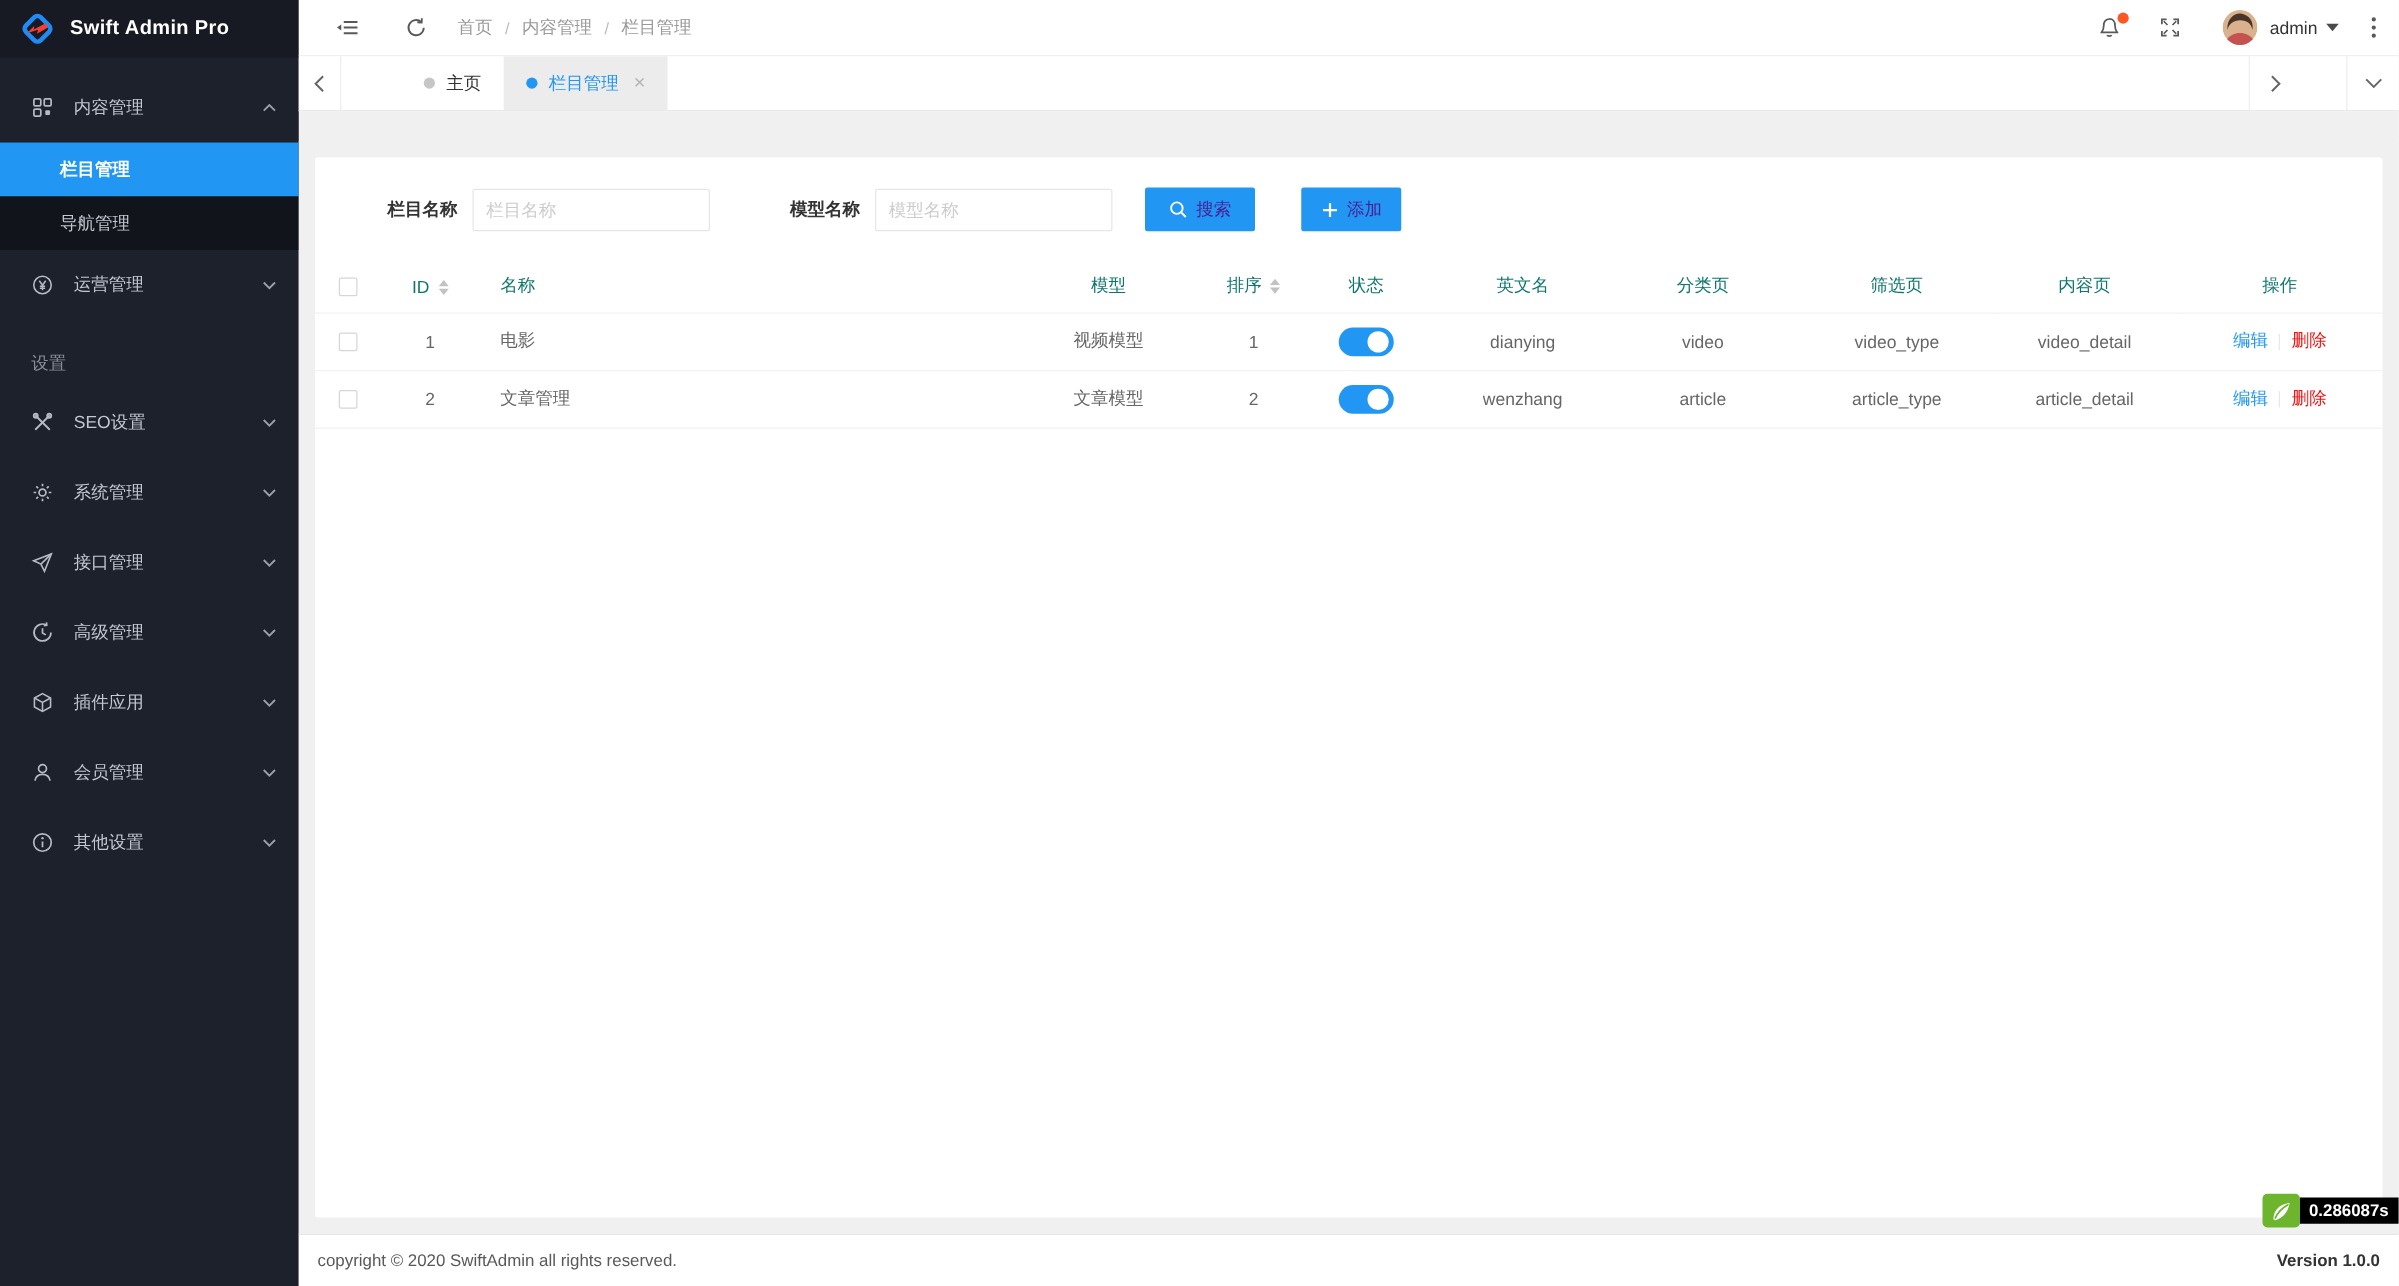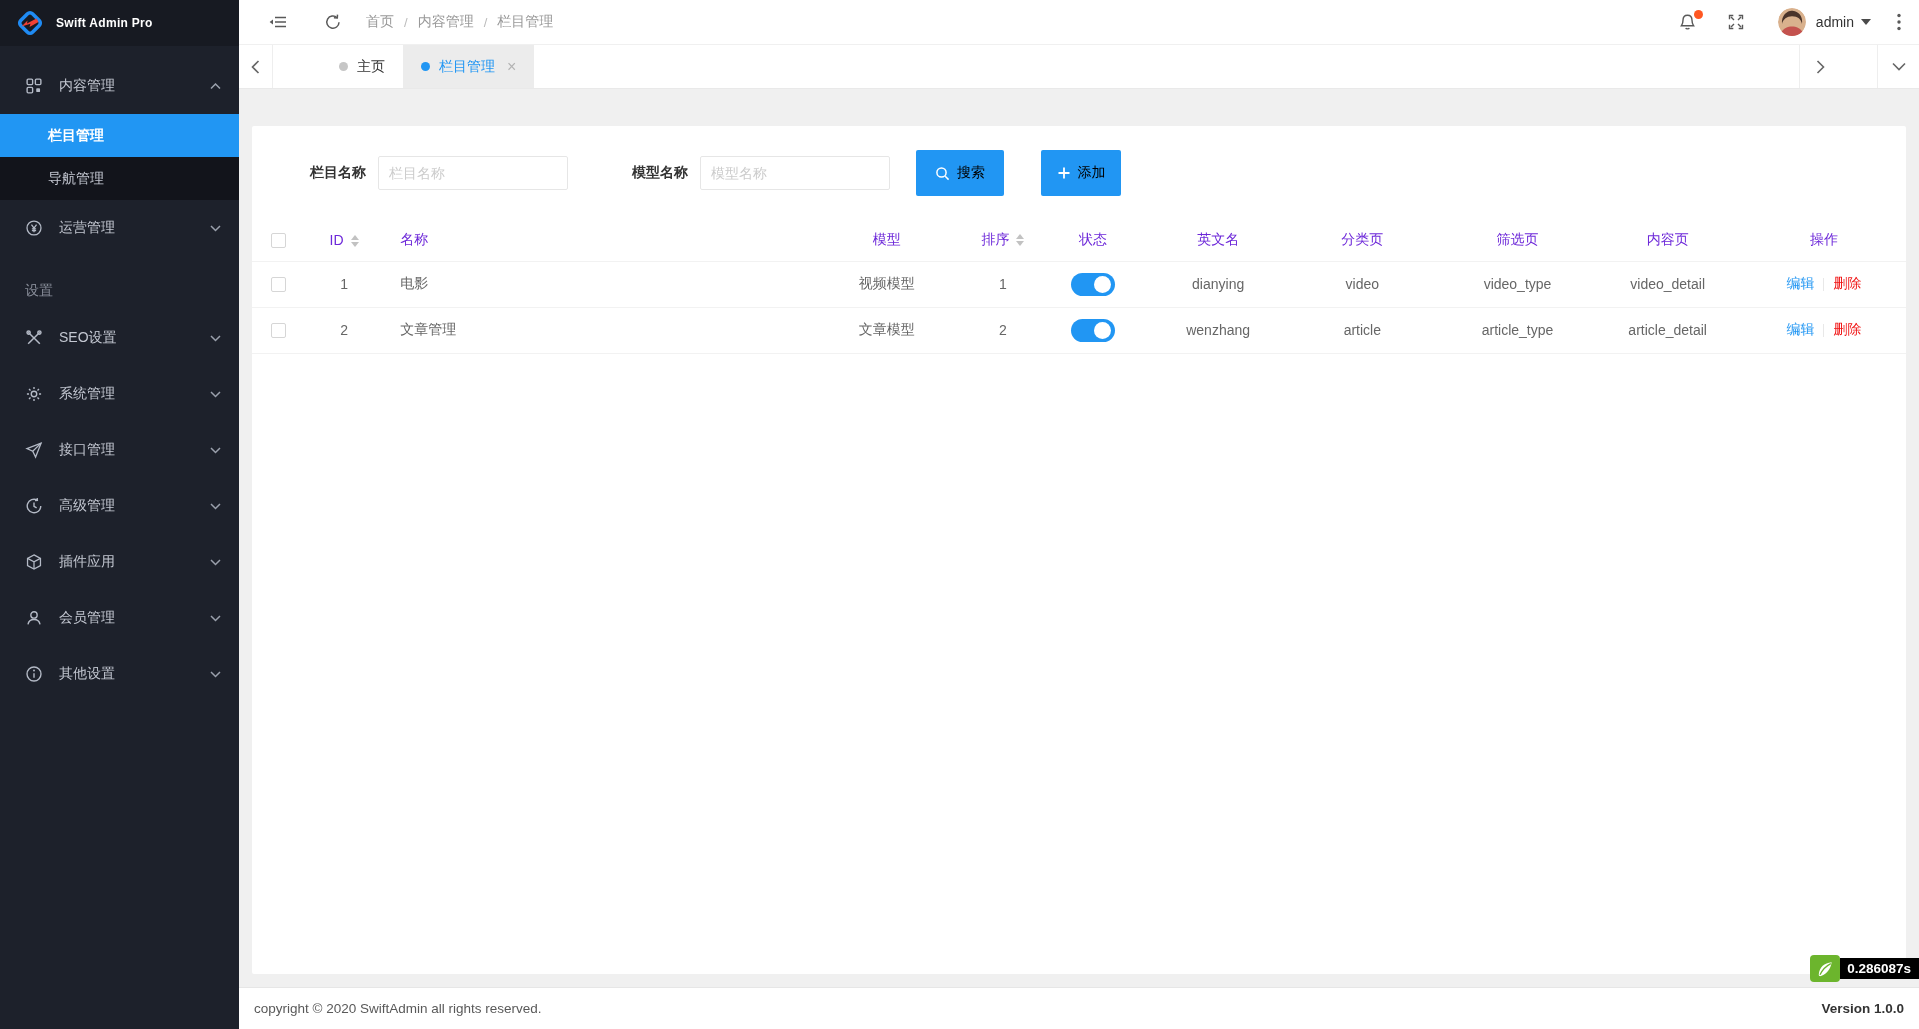--- a/index.html
+++ b/index.html
@@ -7,21 +7,21 @@
   body {
     width:1919px; height:1029px; overflow:hidden;
     font-family:"Liberation Sans","DejaVu Sans",sans-serif;
     font-size:14px; color:#666; background:#f0f0f0;
   }
   .app { display:flex; width:100%; height:100%; }
 
   
   .sidebar { width:239px; min-width:239px; height:100%; background:#1d212b; display:flex; flex-direction:column; }
   .logo { height:46px; min-height:46px; background:#171a22; display:flex; align-items:center; padding-left:15px; gap:11px; cursor:pointer; }
-  .logo-title { color:#fff; font-size:12px; font-weight:700; letter-spacing:.3px; white-space:nowrap; }
+  .logo-title { color:#fff; font-size:16px; font-weight:700; letter-spacing:.3px; white-space:nowrap; }
   .menu { flex:1; padding-top:12px; overflow:hidden; }
   .menu-item { height:56px; display:flex; align-items:center; padding:0 18px 0 25px; color:#c3c7d1; font-size:14px; cursor:pointer; }
   .mi-icon { width:18px; height:18px; margin-right:16px; color:#b4bac6; flex:none; display:flex; }
   .mi-icon svg { width:18px; height:18px; }
   .chevron { margin-left:auto; color:#9aa0ac; display:flex; }
   .submenu { background:#12141b; }
   .sub-item { height:43px; display:flex; align-items:center; padding-left:48px; color:#c3c7d1; font-size:14px; cursor:pointer; }
   .sub-item.active { background:#2196f3; color:#fff; font-weight:700; }
   .menu-section { padding:26px 0 10px 25px; color:#878c98; font-size:14px; }
 
@@ -58,27 +58,27 @@
 
   
   .content { flex:1; min-height:0; background:#f0f0f0; padding:13px; position:relative;margin-top:24px; }
   .card { background:#fff; height:100%; border-radius:2px; overflow:hidden; }
 
   .filter-bar { display:flex; align-items:center; padding:24px 0 23px 58px; }
   .f-label { color:#333; font-weight:700; font-size:14px; white-space:nowrap; }
   .f-label.second { margin-left:64px; }
   .f-input { width:190px; height:34px; border:1px solid #e6e6e6; border-radius:2px; margin-left:12px; padding:0 10px; font-size:14px; color:#666; outline:none; font-family:inherit; }
   .f-input::placeholder { color:#ccc; }
-  .btn { height:46px; border:none; border-radius:2px; background:#2196f3; color:#000000; font-size:14px; display:inline-flex; align-items:center; justify-content:center; gap:7px; cursor:pointer; font-family:inherit; }
+  .btn { height:35px; border:none; border-radius:2px; background:#2196f3; color:#4c1d95; font-size:14px; display:inline-flex; align-items:center; justify-content:center; gap:7px; cursor:pointer; font-family:inherit; }
   .btn-search { width:88px; margin-left:26px; }
   .btn-add { width:80px; margin-left:37px; }
 
   
   table { width:100%; border-collapse:collapse; table-layout:fixed; font-size:14px; }
-  th { height:42px; font-weight:400; color:#6d28d9; border-bottom:1px solid #f2f2f2; text-align:center; overflow:hidden; }
+  th { height:42px; font-weight:400; color:#0f766e; border-bottom:1px solid #f2f2f2; text-align:center; overflow:hidden; }
   td { height:46px; color:#666; border-bottom:1px solid #f2f2f2; text-align:center; overflow:hidden; }
   th.cell-name, td.cell-name { text-align:left; padding-left:16px; }
   .cb { display:inline-block; width:15px; height:15px; border:1px solid #d6d6d6; border-radius:2px; background:#fff; vertical-align:middle; cursor:pointer; }
   .sort { display:inline-flex; flex-direction:column; margin-left:7px; vertical-align:middle; gap:2px; cursor:pointer; }
   .sort i { width:0; height:0; border-left:4.5px solid transparent; border-right:4.5px solid transparent; display:block; }
   .sort .up { border-bottom:5px solid #c2c2c2; }
   .sort .down { border-top:5px solid #c2c2c2; }
   .switch { display:inline-block; width:44px; height:23px; border-radius:23px; background:#2196f3; position:relative; cursor:pointer; vertical-align:middle; }
   .switch::after { content:""; position:absolute; top:3px; right:3.5px; width:17px; height:17px; border-radius:50%; background:#fff; }
   .link-edit { color:#2196f3; cursor:pointer; }

